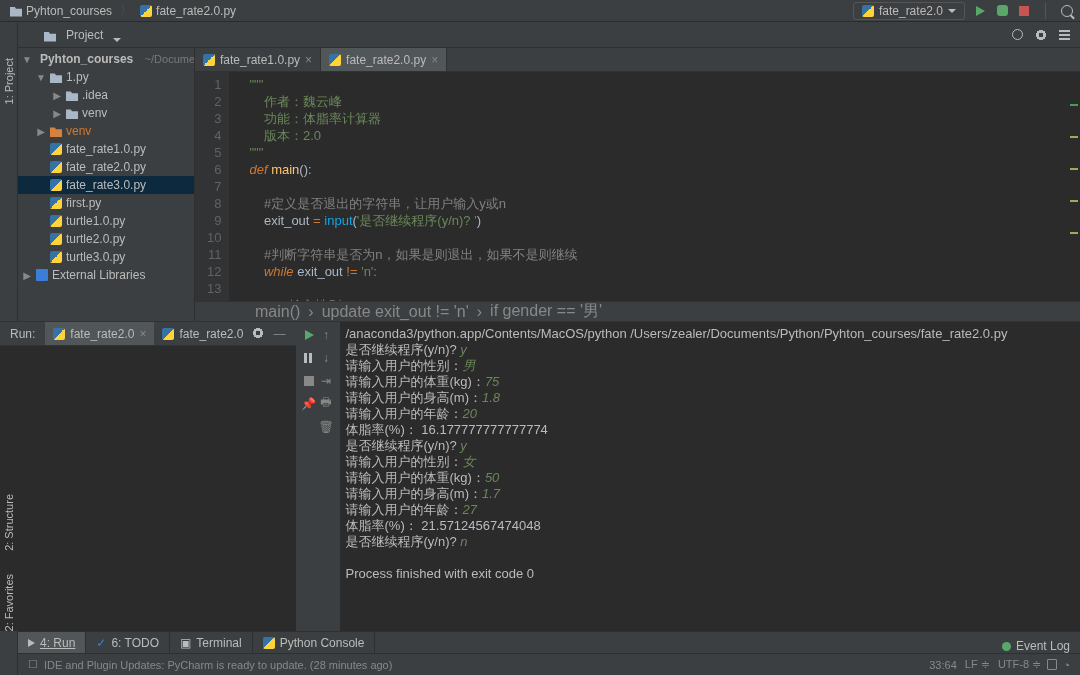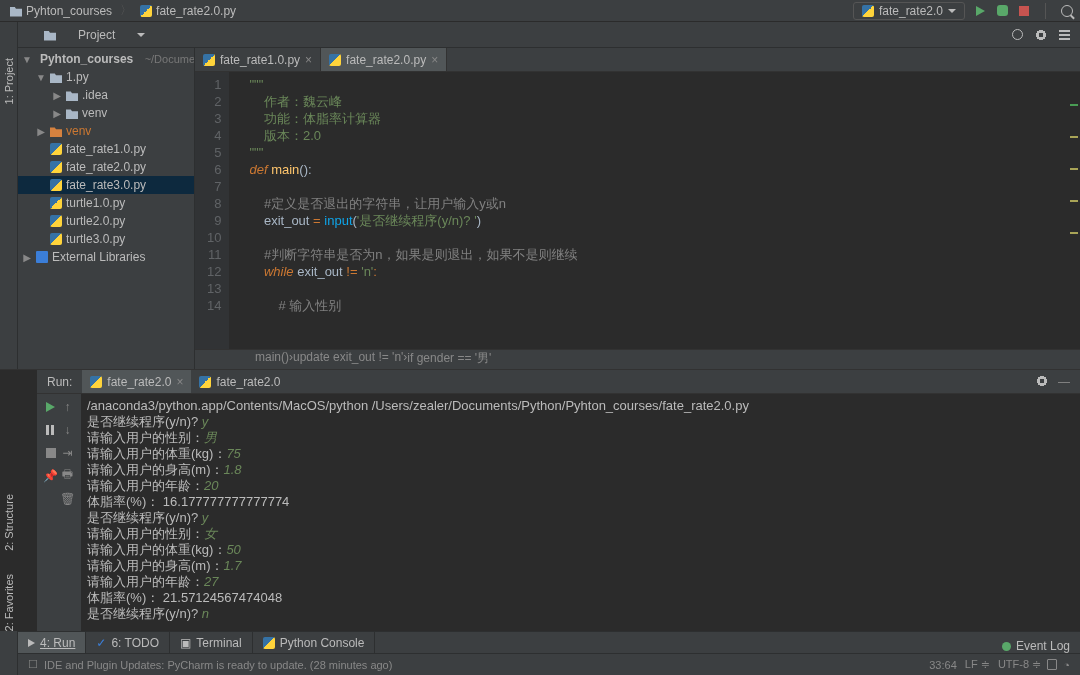--- a/index.html
+++ b/index.html
@@ -22,21 +22,21 @@
 .rchevron { border-left:4px solid transparent; border-right:4px solid transparent; border-top:4px solid #bbb; }
 .rbtn { width:14px; height:14px; display:flex; align-items:center; justify-content:center; }
 .play-ico { width:0; height:0; border-left:9px solid #59a869; border-top:5px solid transparent; border-bottom:5px solid transparent; }
 .bug-ico { width:11px; height:11px; background:#59a869; border-radius:3px; }
 .stop-ico { width:10px; height:10px; background:#c75450; }
 .search-ico { width:12px; height:12px; border:1.5px solid #bbb; border-radius:50%; position:relative; }
 .search-ico::after { content:""; position:absolute; width:5px; height:1.5px; background:#bbb; bottom:-2px; right:-3px; transform:rotate(45deg); }
 
 
 .toolbar { height:26px; background:#3c3f41; border-bottom:1px solid #2d2f30; display:flex; align-items:center; }
-.tool-dd { display:flex; align-items:center; gap:22px; padding:0 8px; margin-left:18px; }
+.tool-dd { display:flex; align-items:flex-end; gap:10px; padding:0 8px; margin-left:18px; }
 .tool-icons { display:flex; gap:12px; margin-left:auto; margin-right:10px; align-items:center; }
 .gear { width:12px; height:12px; background:radial-gradient(circle,#3c3f41 30%,#bbb 30% 60%,#3c3f41 60%); border-radius:50%; position:relative; }
 .collapse-ico { width:11px; height:2px; background:#bbb; box-shadow:0 -4px #bbb,0 4px #bbb; }
 .target-ico { width:11px; height:11px; border:1.5px solid #bbb; border-radius:50%; }
 
 
 .main { flex:1; display:flex; min-height:0; }
 .sidebar-tab { width:18px; background:#3c3f41; border-right:1px solid #2d2f30; display:flex; flex-direction:column; align-items:center; padding-top:6px; }
 .vtab { writing-mode:vertical-lr; transform:rotate(180deg); font-size:11px; color:#bbb; padding:4px 1px; }
 
@@ -60,24 +60,24 @@
 .gutter div { height:17px; }
 .codebody { flex:1; padding:4px 0 0 20px; line-height:17px; position:relative; }
 .codebody pre { font-family:inherit; }
 .kw { color:#cc7832; font-style:italic; }
 .kw2 { color:#cc7832; }
 .fn { color:#ffc66d; }
 .str { color:#6a8759; }
 .cmt { color:#808080; }
 .op { color:#a9b7c6; }
 .bi { color:#0ea5e9; }
-.breadcr { height:20px; background:#3c3f41; border-top:1px solid #323232; display:flex; align-items:flex-start; padding-left:60px; gap:0; color:#888; font-size:12px; }
-
-
-.run { height:262px; background:#2b2b2b; border-top:1px solid #323232; display:flex; flex-direction:column;padding-left:37px; }
+.breadcr { height:20px; background:#3c3f41; border-top:1px solid #323232; display:flex; align-items:center; padding-left:60px; gap:8px; color:#888; font-size:16px; }
+
+
+.run { height:310px; background:#2b2b2b; border-top:1px solid #323232; display:flex; flex-direction:row; }
 .runtabs { height:24px; background:#3c3f41; display:flex; align-items:center; border-bottom:1px solid #323232; }
 .runtabs .rlbl { padding:0 10px; color:#bbb; }
 .rtab { display:flex; align-items:center; gap:5px; padding:0 8px; height:100%; }
 .rtab.act { background:#515658; }
 .rtab-tools { margin-left:auto; display:flex; gap:10px; padding-right:10px; }
 .runbody { flex:1; display:flex; min-height:0; }
 .runside { width:44px; background:#3c3f41; display:flex; flex-direction:column; align-items:center; padding-top:6px; gap:10px; }
 .rsico { width:13px; height:13px; display:flex; align-items:center; justify-content:center; }
 .pause-ico { width:10px; height:10px; display:flex; gap:2px; }
 .pause-ico::before,.pause-ico::after { content:"";width:3px;background:#bbb; }
@@ -187,20 +187,25 @@
           </div>
     <div class="node ind1">
             <span class="carr"></span>
             <span class="fico fico-py"></span>
             <span class="lbl">fate_rate2.0.py</span>
           </div>
     <div class="node ind1 sel">
             <span class="carr"></span>
             <span class="fico fico-py"></span>
             <span class="lbl">fate_rate3.0.py</span>
+          </div>
+    <div class="node ind1">
+            <span class="carr"></span>
+            <span class="fico fico-py"></span>
+            <span class="lbl">first.py</span>
           </div>
     <div class="node ind1">
             <span class="carr"></span>
             <span class="fico fico-py"></span>
             <span class="lbl">turtle1.0.py</span>
           </div>
     <div class="node ind1">
             <span class="carr"></span>
             <span class="fico fico-py"></span>
             <span class="lbl">turtle2.0.py</span>

